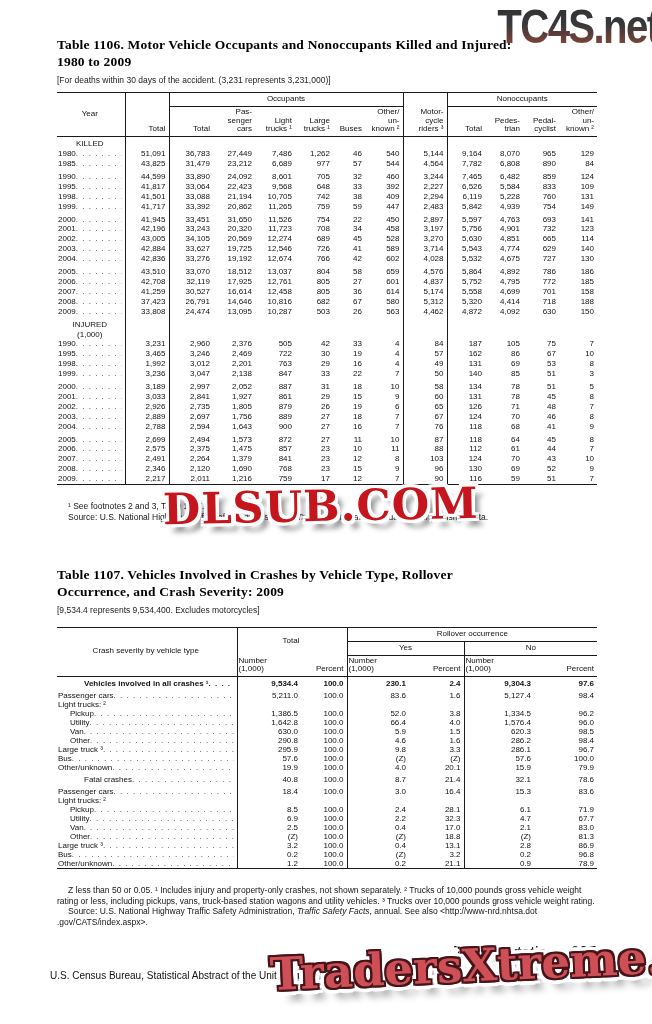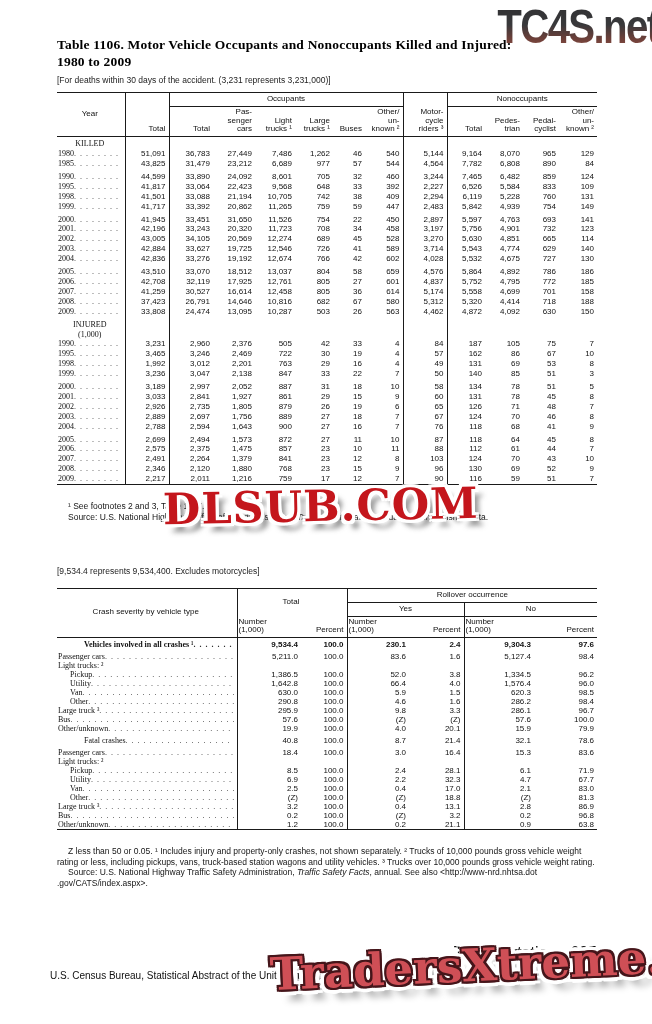--- a/index.html
+++ b/index.html
@@ -20,21 +20,21 @@
   .t th.grp{text-align:center;vertical-align:middle;border-bottom:1px solid #1a1a1a;padding:2px 4px;}
   .t th.mid{text-align:center;vertical-align:middle;}
   .t th.ctr{text-align:left;}
   .t td{padding:0 3px 0 1px;line-height:9.9px;white-space:nowrap;overflow:hidden;vertical-align:bottom;}
   .t1107 td{line-height:9.0px;}
   .t .vr{border-right:1px solid #1a1a1a;}
   .t tbody tr:first-child td{border-top:1.5px solid #1a1a1a;padding-top:2px;}
   .t tr.gap td{padding-top:3px;}
   .t tr.bold td{font-weight:700;}
   .t td.num{text-align:right;}
-  .t td.stub{text-align:left;font-family:Liberation Serif, serif;}
+  .t td.stub{text-align:left;}
   .t td.stub.ctr2{text-align:center;}
   .stubwrap{display:flex;align-items:flex-end;overflow:hidden;}
   .stubwrap .lbl{flex:0 0 auto;}
   .stubwrap .dots{flex:1 1 auto;overflow:hidden;white-space:nowrap;color:#222;}
   .stubwrap .dots::before{content:" . . . . . . . . . . . . . . . . . . . . . . . . . . . . . . . . . . . . .";letter-spacing:1px;}
 
   
   .fn{font-size:8.5px;line-height:10.5px;margin-top:16px;color:#151515;}
   .fn .ind{text-indent:11px;}
   .fn .it{font-style:italic;}
@@ -736,21 +736,21 @@
             </tr>
             <tr>
               <td class="stub vr">
                 <div class="stubwrap">
                   <span class="lbl">2008</span>
                   <span class="dots"></span>
                 </div>
               </td>
               <td class="num vr">2,346</td>
               <td class="num">2,120</td>
-              <td class="num">1,880</td>
+              <td class="num">1,690</td>
               <td class="num">768</td>
               <td class="num">23</td>
               <td class="num">15</td>
               <td class="num vr">9</td>
               <td class="num vr">96</td>
               <td class="num">130</td>
               <td class="num">69</td>
               <td class="num">52</td>
               <td class="num">9</td>
             </tr>
@@ -777,20 +777,21 @@
           </tbody>
       </table>
 
       <div class="fn">
         <div class="ind">¹ See footnotes 2 and 3, Table 1107.</div>
         <div class="ind"><span>Source: U.S. National Highway Traffic Safety Administration, </span><span class="it">Traffic Safety Facts</span><span>, annual; and unpublished data.</span></div>
       </div>
     </div>
 
     <div style="margin-top:44px;">
+      <h1 class="tbl-title"><span>Table 1107. Vehicles Involved in Crashes by Vehicle Type, Rollover</span><br><span>Occurrence, and Crash Severity: 2009</span></h1>
       <div class="tbl-note">[9,534.4 represents 9,534,400. Excludes motorcycles]</div>
 
       <table class="t t1107" style="margin-top:12px;">
         <colgroup>
           <col style="width:180px">
             <col style="width:64px">
             <col style="width:46px">
           <col style="width:62px">
             <col style="width:55px">
             <col style="width:70px">
@@ -1088,21 +1089,21 @@
                 <div class="stubwrap">
                   <span class="lbl">Other/unknown</span>
                   <span class="dots"></span>
                 </div>
               </td>
               <td class="num">1.2</td>
               <td class="num vr">100.0</td>
               <td class="num">0.2</td>
               <td class="num vr">21.1</td>
               <td class="num">0.9</td>
-              <td class="num">63.8</td>
+              <td class="num">78.9</td>
             </tr>
           </tbody>
       </table>
 
       <div class="fn">
         <div class="ind">Z less than 50 or 0.05. ¹ Includes injury and property-only crashes, not shown separately. ² Trucks of 10,000 pounds gross vehicle weight rating or less, including pickups, vans, truck-based station wagons and utility vehicles. ³ Trucks over 10,000 pounds gross vehicle weight rating.</div>
         <div class="ind"><span>Source: U.S. National Highway Traffic Safety Administration, </span><span class="it">Traffic Safety Facts</span><span>, annual. See also &lt;http://www-nrd.nhtsa.dot</span><br><span>.gov/CATS/index.aspx&gt;.</span></div>
       </div>
     </div>
 

